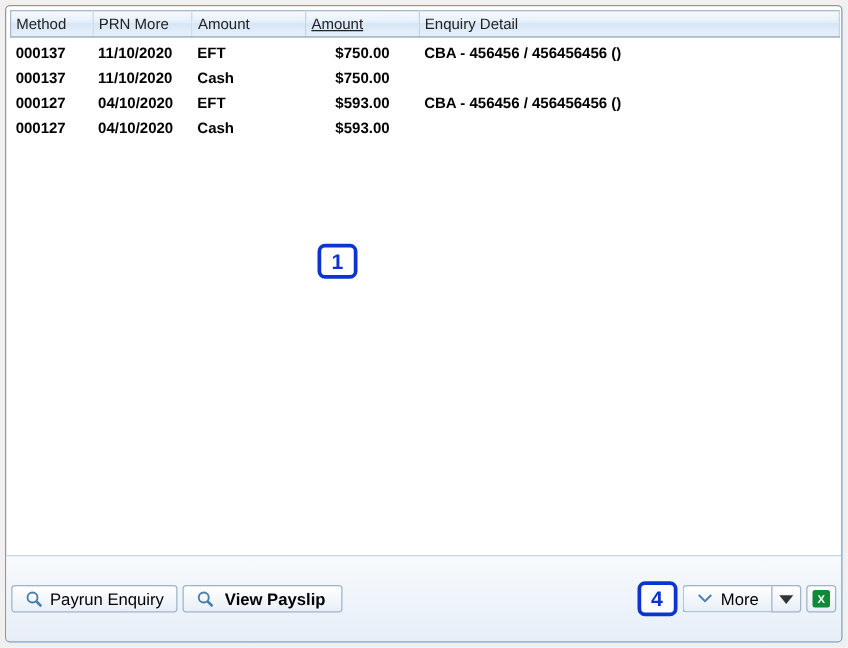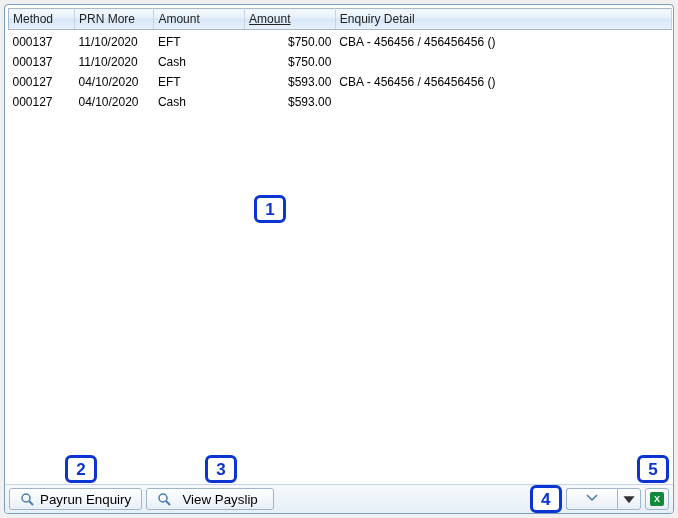--- a/index.html
+++ b/index.html
@@ -47,22 +47,23 @@
     overflow: hidden;
   }
   thead th.amount { text-align: left; text-decoration: underline; }
   tbody td {
     padding: 2px 4px;
     white-space: nowrap;
     overflow: hidden;
     text-overflow: ellipsis;
     height: 16px;
     line-height: 16px;
-  }
-  tbody td.amount { text-align: right; padding-right: 4px; }
+    font-weight: bold;
+  }
+  tbody td.amount { text-align: center; padding-right: 4px; }
   tbody tr.first td { padding-top: 4px; }
   .callout {
     display: inline-flex;
     align-items: center;
     justify-content: center;
     border: 3px solid #0b35d0;
     border-radius: 6px;
     color: #0b35d0;
     font-weight: bold;
     font-size: 17px;
@@ -74,21 +75,21 @@
   }
   .callout-layer {
     position: absolute;
     top: 0; left: 0; right: 0; bottom: 0;
     pointer-events: none;
   }
   .callout-layer .callout { position: absolute; }
   .toolbar {
     display: flex;
     align-items: center;
-    padding: 0 4px;
+    padding: 20px 4px;
     gap: 4px;
     background: linear-gradient(#f7fafd, #e6eef7);
     border-top: 1px solid #c7d6e6;
   }
   .btn {
     display: inline-flex;
     align-items: center;
     gap: 6px;
     background: linear-gradient(#ffffff, #e8eff7);
     border: 1px solid #9fb4c9;
@@ -96,21 +97,21 @@
     padding: 2px 10px;
     height: 22px;
     box-sizing: border-box;
     cursor: pointer;
     user-select: none;
     color: #000;
   }
   .btn .icon { width: 14px; height: 14px; display: inline-flex; }
   .spacer { flex: 1; }
   .btn-group { display: inline-flex; }
-  .btn-group .btn.left { border-top-right-radius: 0; border-bottom-right-radius: 0; border-right: none; flex-direction: column; }
+  .btn-group .btn.left { border-top-right-radius: 0; border-bottom-right-radius: 0; border-right: none; }
   .btn-group .btn.right { border-top-left-radius: 0; border-bottom-left-radius: 0; padding: 2px 4px; }
   .btn.square { padding: 2px 4px; width: 24px; justify-content: center; }
   .excel-icon {
     width: 14px; height: 14px;
     background: #0f8a3a;
     border-radius: 2px;
     display: inline-flex;
     align-items: center;
     justify-content: center;
     color: #fff;
@@ -192,21 +193,21 @@
       <span>Payrun Enquiry</span>
     </button>
 
     <button class="btn" style="width:128px; justify-content:flex-start;">
       <span class="icon">
         <svg viewBox="0 0 14 14">
             <circle cx="6" cy="6" r="4" fill="none" stroke="#4a7cb0" stroke-width="1.5"></circle>
             <line x1="9" y1="9" x2="13" y2="13" stroke="#4a7cb0" stroke-width="2"></line>
           </svg>
       </span>
-      <span style="flex:1; text-align:center;">View Payslip</span>
+      <span style="flex:1; text-align:center;font-weight:bold;">View Payslip</span>
     </button>
 
     <span class="spacer"></span>
 
     <span class="callout" style="position:static; pointer-events:none;">4</span>
 
     <span class="btn-group">
       <button class="btn left">
         <span class="icon">
           <svg viewBox="0 0 14 14">

